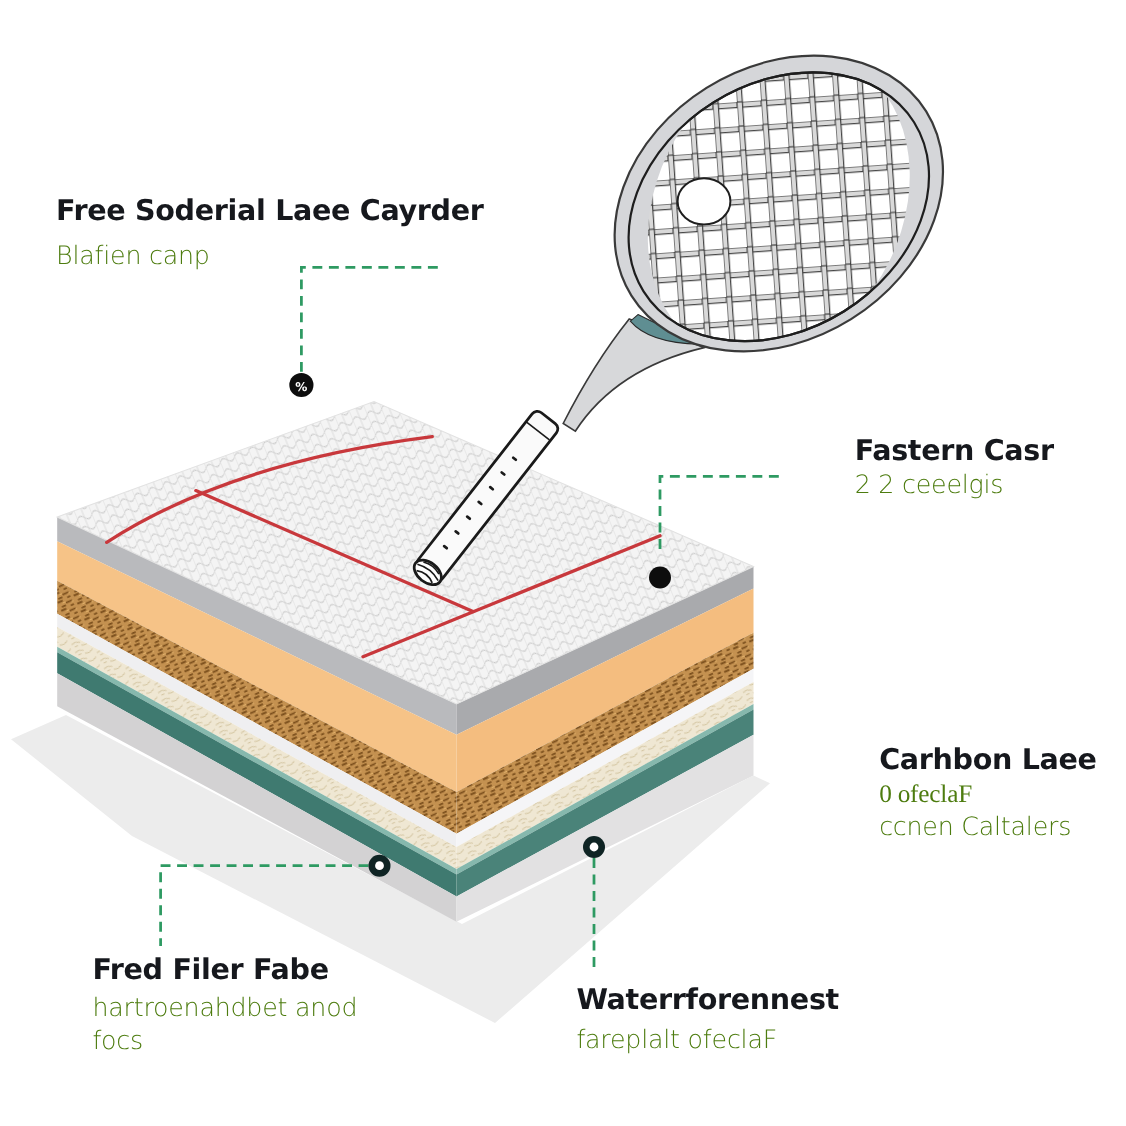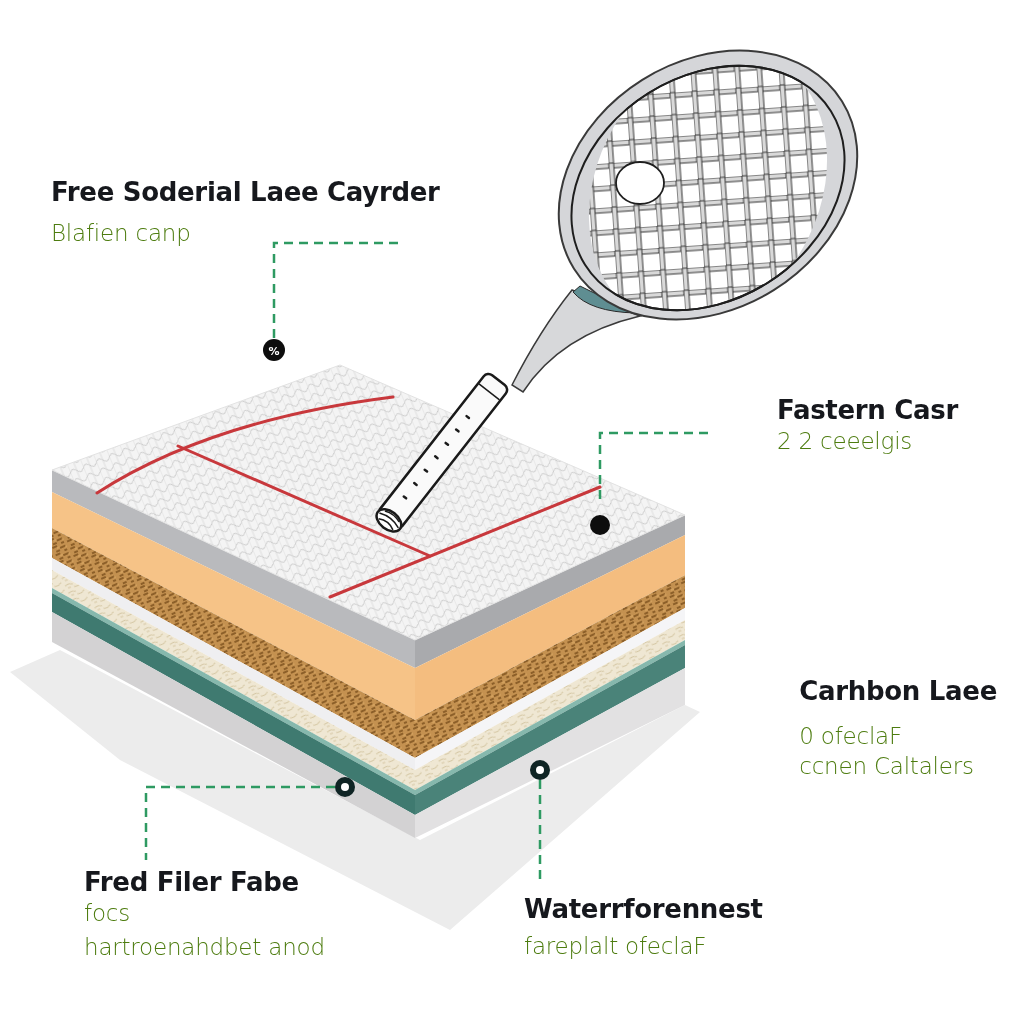--- a/index.html
+++ b/index.html
@@ -135,26 +135,26 @@
   <div class="desc" style="margin-top:10px;">Blafien canp</div>
 </div>
 
 <div class="label right" style="right:66px; top:394px;">
   <div class="title">Fastern Casr</div>
   <div class="desc">2 2 ceeelgis</div>
 </div>
 
 <div class="label right" style="right:27px; top:675px;">
   <div class="title">Carhbon Laee</div>
-  <div class="desc" style="margin-top:14px;">0 ofeclaF</div>
+  <div class="desc" style="margin-top:0;font-family:Liberation Serif, serif;">0 ofeclaF</div>
   <div class="desc">ccnen Caltalers</div>
 </div>
 
 <div class="label" style="left:84px; top:866px;">
   <div class="title">Fred Filer Fabe</div>
+  <div class="desc" style="margin-top:4px;">hartroenahdbet anod</div>
   <div class="desc">focs</div>
-  <div class="desc" style="margin-top:4px;">hartroenahdbet anod</div>
 </div>
 
 <div class="label" style="left:524px; top:893px;">
   <div class="title">Waterrforennest</div>
   <div class="desc" style="margin-top:6px;">fareplalt ofeclaF</div>
 </div>
 
 </body></html>

